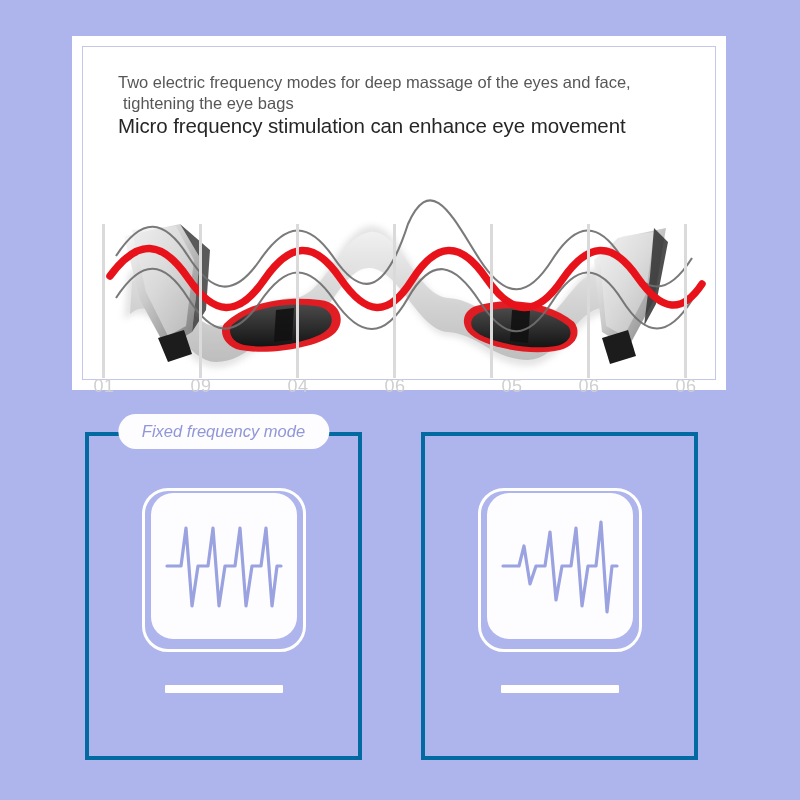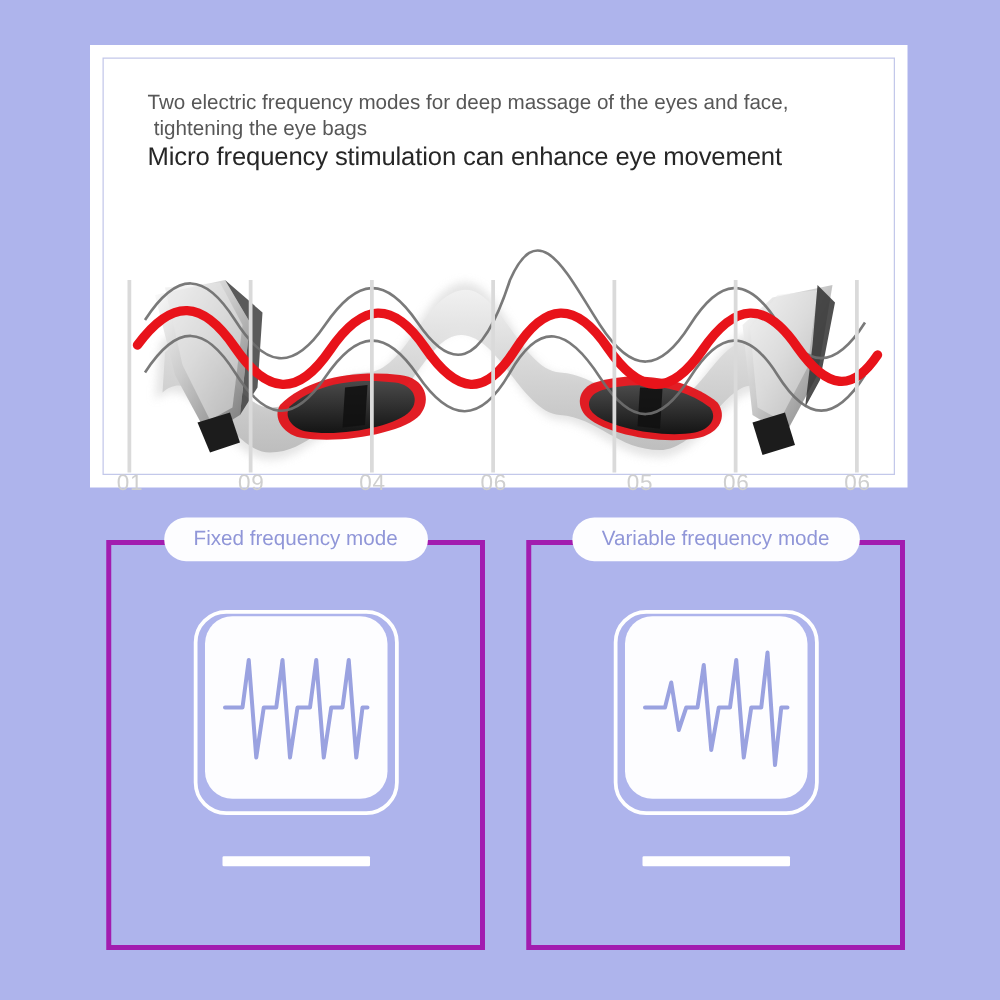--- a/index.html
+++ b/index.html
@@ -88,25 +88,26 @@
   #chart-svg {
     position: absolute;
     left: 0;
     top: 0;
   }
 
   
   .mode-card {
     position: absolute;
     top: 432px;
-    width: 303px;
+    width: 277px;
     height: 328px;
-    border: 4px solid #a21caf;
+    border: 4px solid #0369a1;
     box-sizing: border-box;
     background: transparent;
+    font-style: italic;
   }
   #card-fixed { left: 85px; }
   #card-variable { left: 421px; }
 
   .mode-pill {
     position: absolute;
     top: -22px;
     left: 50%;
     transform: translateX(-50%);
     background: #fdfdff;
@@ -286,21 +287,20 @@
                L48,14 L54,92 L60,52 L70,52
                L75,14 L81,92 L87,52 L96,52
                L101,14 L107,92 L112,52 L116,52" fill="none" stroke="#9aa2e0" stroke-width="3.2" stroke-linejoin="round" stroke-linecap="round"></path>
     </svg>
   </div>
 
   <div class="underline-bar"></div>
 </div>
 
 <div id="card-variable" class="mode-card">
-  <div class="mode-pill">Variable frequency mode</div>
 
   <div class="icon-frame"></div>
   <div class="icon-inner">
     <svg width="118" height="104" viewBox="0 0 118 104">
       <path d="M2,52 L18,52 L23,32 L29,70 L35,52 L44,52
                L49,18 L55,86 L61,52 L70,52
                L75,14 L81,92 L87,52 L95,52
                L100,8 L106,98 L111,52 L116,52" fill="none" stroke="#9aa2e0" stroke-width="3.2" stroke-linejoin="round" stroke-linecap="round"></path>
     </svg>
   </div>

